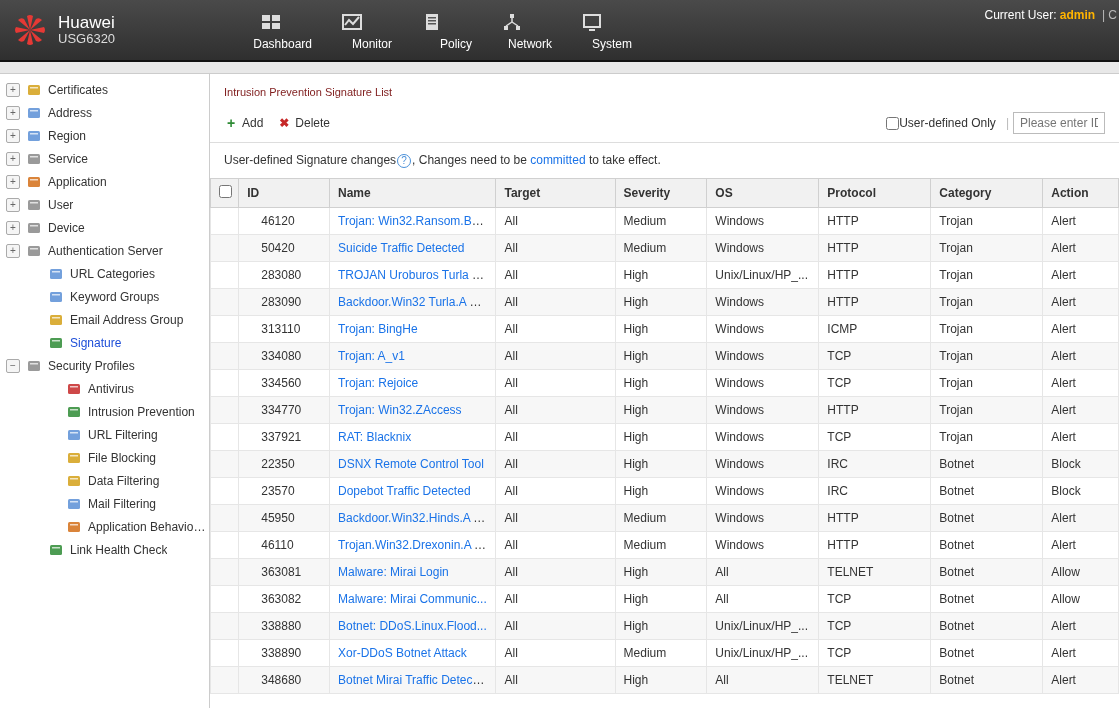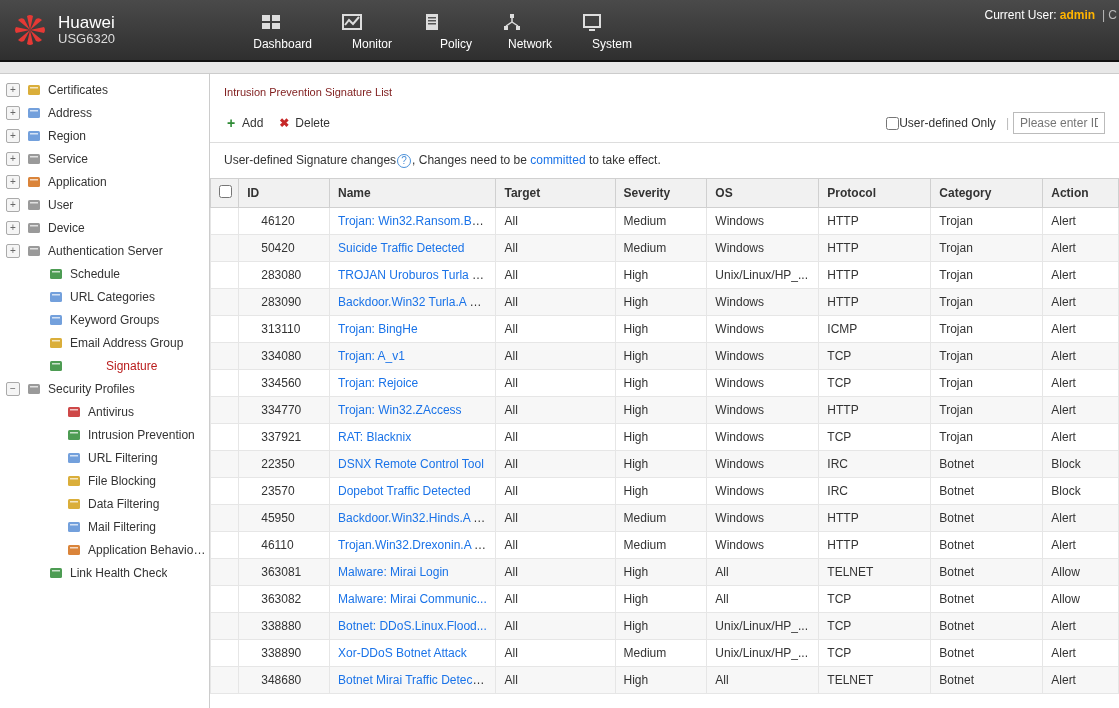--- a/index.html
+++ b/index.html
@@ -22,21 +22,21 @@
   .main { display: flex; height: 634px; }
   .sidebar { width: 210px; border-right: 1px solid #ccc; background: #fff; overflow-y: auto; padding-top: 4px; }
   .side-item { display: flex; align-items: center; gap: 6px; padding: 4px 0 4px 6px; cursor: pointer; height: 23px; }
   .side-item.lvl1 { padding-left: 6px; }
   .side-item.lvl2 { padding-left: 28px; }
   .side-item.lvl3 { padding-left: 46px; }
   .side-toggle { width: 14px; height: 14px; border: 1px solid #aaa; background: #f5f5f5; display:flex; align-items:center; justify-content:center; font-size:10px; color:#666; border-radius:2px; flex-shrink:0;}
   .side-toggle.blank { border:none; background:none;}
   .side-icon { width: 16px; height: 16px; display:inline-flex; align-items:center; justify-content:center; flex-shrink:0;}
   .side-label { font-size: 12px; color: #333; white-space: nowrap; overflow: hidden; text-overflow: ellipsis; }
-  .side-label.red { color: #b91c1c; margin-left: 36px; }
+  .side-label.red { color: #1d4ed8; }
 
   .content { flex: 1; display: flex; flex-direction: column; overflow: hidden; }
   .page-title { font-size: 11px; font-weight: normal; padding: 12px 14px 8px; color: #7f1d1d; }
   .toolbar { display: flex; align-items: center; padding: 6px 14px 8px; border-bottom: 1px solid #ddd; }
   .tool-btn { display: flex; align-items: center; gap: 4px; margin-right: 14px; cursor: pointer; color: #333; }
   .tool-plus { width:14px; height:14px; color:#2e8b35; font-weight:bold; font-size:14px; display:flex; align-items:center; justify-content:center;}
   .tool-del { width:14px; height:14px; color:#c62828; font-weight:bold; font-size:12px; display:flex; align-items:center; justify-content:center;}
   .toolbar-spacer { flex:1; }
   .chk-udo { display:flex; align-items:center; gap:0; margin-right:6px;}
   .search-input { border:1px solid #bbb; padding:3px 6px; font-size:12px; color:#888; width:92px;}
@@ -226,30 +226,20 @@
             <rect x="2" y="3" width="12" height="10" rx="1.5" fill="#888" opacity="0.85"></rect>
             <rect x="4" y="5" width="8" height="1.5" fill="#fff" opacity="0.7"></rect>
           </svg>
         </span>
         <span class="side-label">Authentication Server</span>
       </div>
       <div class="side-item lvl2">
         <span class="side-toggle blank"></span>
         <span class="side-icon">
           <svg width="16" height="16" viewBox="0 0 16 16">
-            <rect x="2" y="3" width="12" height="10" rx="1.5" fill="#2e8b35" opacity="0.85"></rect>
-            <rect x="4" y="5" width="8" height="1.5" fill="#fff" opacity="0.7"></rect>
-          </svg>
-        </span>
-        <span class="side-label">Schedule</span>
-      </div>
-      <div class="side-item lvl2">
-        <span class="side-toggle blank"></span>
-        <span class="side-icon">
-          <svg width="16" height="16" viewBox="0 0 16 16">
             <rect x="2" y="3" width="12" height="10" rx="1.5" fill="#5a8fd6" opacity="0.85"></rect>
             <rect x="4" y="5" width="8" height="1.5" fill="#fff" opacity="0.7"></rect>
           </svg>
         </span>
         <span class="side-label">URL Categories</span>
       </div>
       <div class="side-item lvl2">
         <span class="side-toggle blank"></span>
         <span class="side-icon">
           <svg width="16" height="16" viewBox="0 0 16 16">

